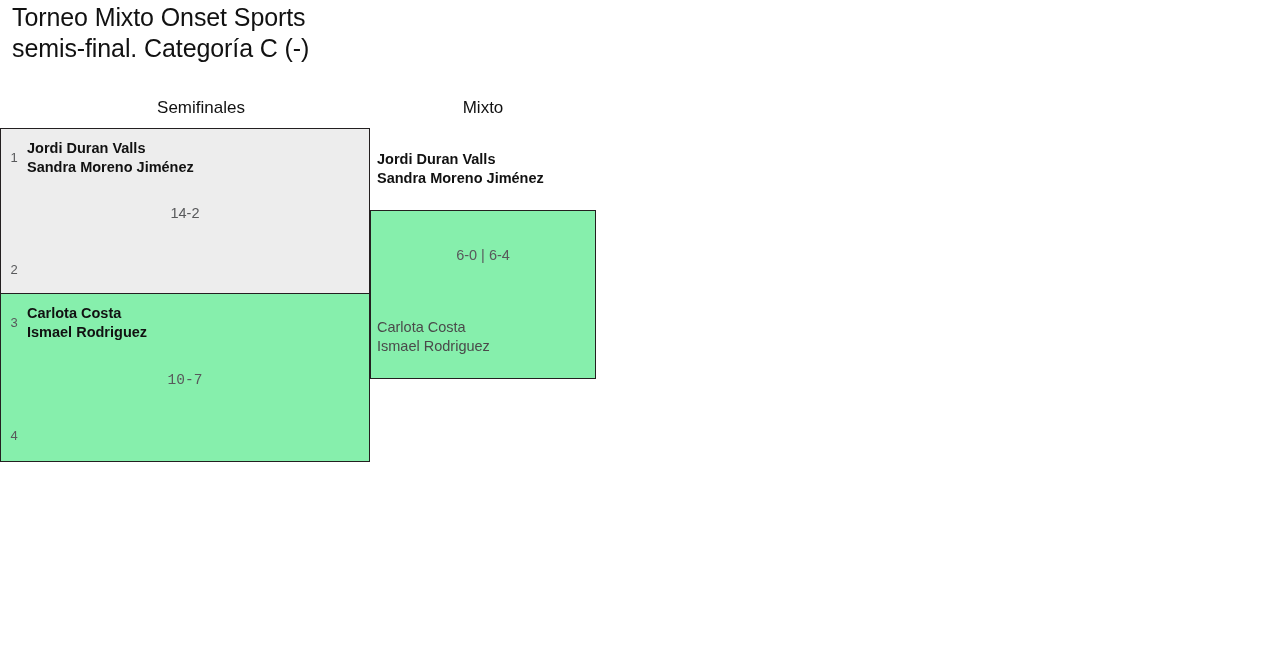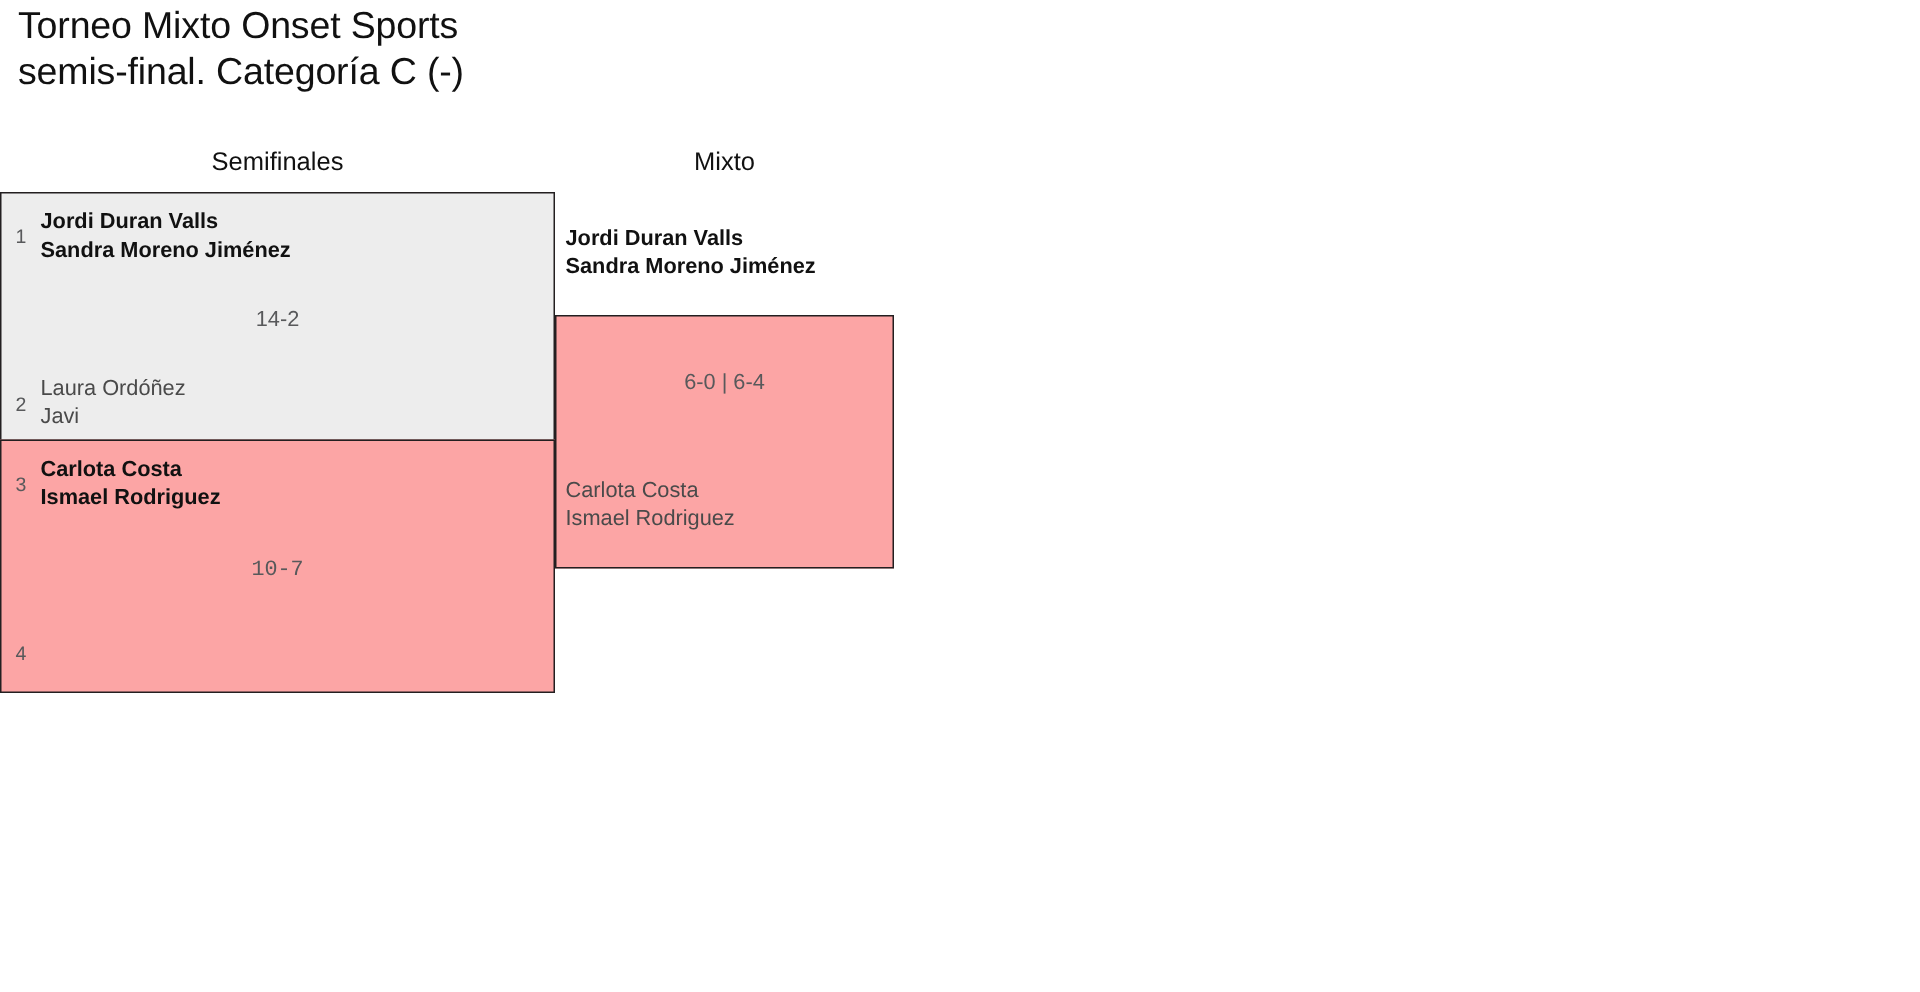--- a/index.html
+++ b/index.html
@@ -38,30 +38,30 @@
   
   .round-header {
     position: absolute;
     top: 97px;
     font-size: 17px;
     line-height: 21px;
     font-weight: 400;
     color: #111111;
     text-align: center;
   }
-  .round-header.r1 { left: 0px;   width: 370px; }
+  .round-header.r1 { left: 16px;   width: 370px; }
   .round-header.r2 { left: 370px; width: 226px; }
 
   
   .bracket { position: absolute; left: 0; top: 0; width: 1280px; height: 661px; }
 
   .match {
     position: absolute;
     border: 1px solid #231f20;
-    background: #fca5a5;
+    background: #86efac;
   }
   .match.highlight { background: #ededed; }
 
   
   .match.sf1 { left: 0px; top: 128px; width: 370px; height: 166px; }
   .match.sf2 { left: 0px; top: 293px; width: 370px; height: 169px; }
   
   .match.fin { left: 370px; top: 210px; width: 226px; height: 169px; }
 
   .seed {
@@ -142,22 +142,20 @@
   <div class="bracket">
 
     <div class="match sf1 highlight">
       <div class="seed top">1</div>
       <div class="team top winner">Jordi Duran Valls
 Sandra Moreno Jiménez</div>
 
       <div class="score">14-2</div>
 
       <div class="seed bottom">2</div>
-      <div class="team bottom loser">Laura Ordóñez
-Javi</div>
     </div>
 
     <div class="match sf2">
       <div class="seed top">3</div>
       <div class="team top winner">Carlota Costa
 Ismael Rodriguez</div>
 
       <div class="score">10-7</div>
 
       <div class="seed bottom">4</div>

